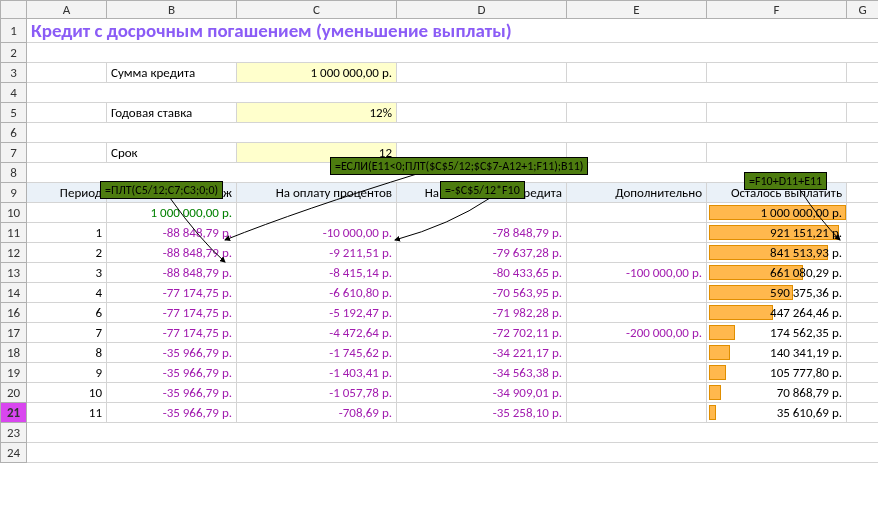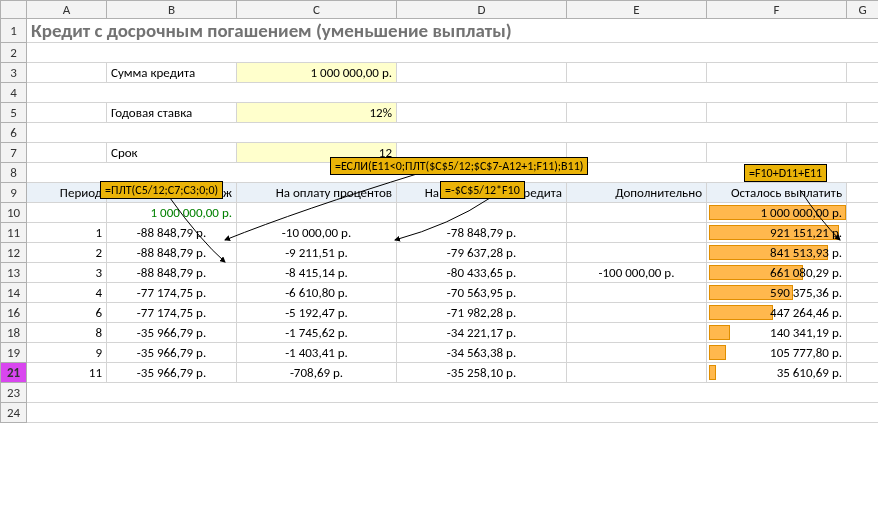--- a/index.html
+++ b/index.html
@@ -2,30 +2,30 @@
 <html><head>
 <meta charset="utf-8">
 <style>
 html,body{margin:0;padding:0;font-family:Calibri,Arial,sans-serif;font-size:13px;color:#000;background:#fff}
 .sheet{width:878px;height:525px;position:relative;overflow:hidden;background:#fff}
 .grid{border-collapse:collapse;table-layout:fixed;width:100%}
 .grid td,.grid th{border:1px solid #d4d4d4;height:20px;padding:0 4px;white-space:nowrap;overflow:hidden;box-sizing:border-box;vertical-align:middle}
 .grid thead th{background:#f3f3f3;font-weight:normal;text-align:center;color:#333;height:18px;border:1px solid #b0b0b0}
 .rowhead{background:#f3f3f3;text-align:center;color:#333;width:26px;border:1px solid #b0b0b0!important}
 .rowhead.sel{background:#d946ef;font-weight:bold}
-.title{font-size:19px;font-weight:bold;color:#737373;border:none!important}
+.title{font-size:19px;font-weight:bold;color:#8b5cf6;border:none!important}
 .lbl{text-align:left;padding-right:8px}
 .input{background:#ffffcc;text-align:right}
 .hdr{text-align:right;background:#eaf1f8}
 .num{text-align:right}
-.neg{color:#000000;text-align:center}
+.neg{color:#a21caf;text-align:right}
 .barcell{position:relative;text-align:right}
 .bar{position:absolute;left:2px;top:2px;bottom:2px;background:#ffb84d;border:1px solid #e08e00}
 .bartxt{position:relative;z-index:1}
-.callout{position:absolute;background:#eab308;border:1px solid #000;padding:1px 4px;font-size:12px;z-index:5;white-space:nowrap}
+.callout{position:absolute;background:#4d7c0f;border:1px solid #000;padding:1px 4px;font-size:12px;z-index:5;white-space:nowrap}
 svg.arrows{position:absolute;left:0;top:0;width:878px;height:525px;pointer-events:none;z-index:4}
 </style>
 </head>
 <body>
 
 <div class="sheet">
 
 <table class="grid">
 <colgroup>
 <col style="width:26px">
@@ -166,37 +166,57 @@
           <td class="rowhead">16</td>
           <td class="num">6</td>
           <td class="neg">-77 174,75 р.</td>
           <td class="neg">-5 192,47 р.</td>
           <td class="neg">-71 982,28 р.</td>
           <td class="neg"></td>
           <td class="barcell"><span class="bar" style="width:44.7%"></span><span class="bartxt">447 264,46 р.</span></td>
           <td></td>
         </tr>
         <tr>
+          <td class="rowhead">17</td>
+          <td class="num">7</td>
+          <td class="neg">-77 174,75 р.</td>
+          <td class="neg">-4 472,64 р.</td>
+          <td class="neg">-72 702,11 р.</td>
+          <td class="neg">-200 000,00 р.</td>
+          <td class="barcell"><span class="bar" style="width:17.5%"></span><span class="bartxt">174 562,35 р.</span></td>
+          <td></td>
+        </tr>
+        <tr>
           <td class="rowhead">18</td>
           <td class="num">8</td>
           <td class="neg">-35 966,79 р.</td>
           <td class="neg">-1 745,62 р.</td>
           <td class="neg">-34 221,17 р.</td>
           <td class="neg"></td>
           <td class="barcell"><span class="bar" style="width:14%"></span><span class="bartxt">140 341,19 р.</span></td>
           <td></td>
         </tr>
         <tr>
           <td class="rowhead">19</td>
           <td class="num">9</td>
           <td class="neg">-35 966,79 р.</td>
           <td class="neg">-1 403,41 р.</td>
           <td class="neg">-34 563,38 р.</td>
           <td class="neg"></td>
           <td class="barcell"><span class="bar" style="width:10.6%"></span><span class="bartxt">105 777,80 р.</span></td>
+          <td></td>
+        </tr>
+        <tr>
+          <td class="rowhead">20</td>
+          <td class="num">10</td>
+          <td class="neg">-35 966,79 р.</td>
+          <td class="neg">-1 057,78 р.</td>
+          <td class="neg">-34 909,01 р.</td>
+          <td class="neg"></td>
+          <td class="barcell"><span class="bar" style="width:7.1%"></span><span class="bartxt">70 868,79 р.</span></td>
           <td></td>
         </tr>
         <tr>
           <td class="rowhead sel">21</td>
           <td class="num">11</td>
           <td class="neg">-35 966,79 р.</td>
           <td class="neg">-708,69 р.</td>
           <td class="neg">-35 258,10 р.</td>
           <td class="neg"></td>
           <td class="barcell"><span class="bar" style="width:3.6%"></span><span class="bartxt">35 610,69 р.</span></td>
@@ -211,21 +231,21 @@
 <tr>
           <td class="rowhead">24</td>
           <td colspan="7"></td>
         </tr>
 </tbody>
 </table>
 
 <div class="callout" style="left:100px;top:181px">=ПЛТ(C5/12;C7;C3;0;0)</div>
 <div class="callout" style="left:330px;top:157px">=ЕСЛИ(E11&lt;0;ПЛТ($C$5/12;$C$7-A12+1;F11);B11)</div>
 <div class="callout" style="left:440px;top:181px">=-$C$5/12*F10</div>
-<div class="callout" style="left:744px;top:164px">=F10+D11+E11</div>
+<div class="callout" style="left:744px;top:172px">=F10+D11+E11</div>
 
 <svg class="arrows">
 <defs>
         <marker id="ah" markerWidth="6" markerHeight="6" refX="5" refY="3" orient="auto">
           <path d="M0,0 L6,3 L0,6 Z" fill="#000"></path>
         </marker>
       </defs>
 <path d="M170,198 Q200,240 225,262" fill="none" stroke="#000" stroke-width="1" marker-end="url(#ah)"></path>
 <path d="M420,173 Q300,210 225,240" fill="none" stroke="#000" stroke-width="1" marker-end="url(#ah)"></path>
 <path d="M490,198 Q450,225 395,240" fill="none" stroke="#000" stroke-width="1" marker-end="url(#ah)"></path>

